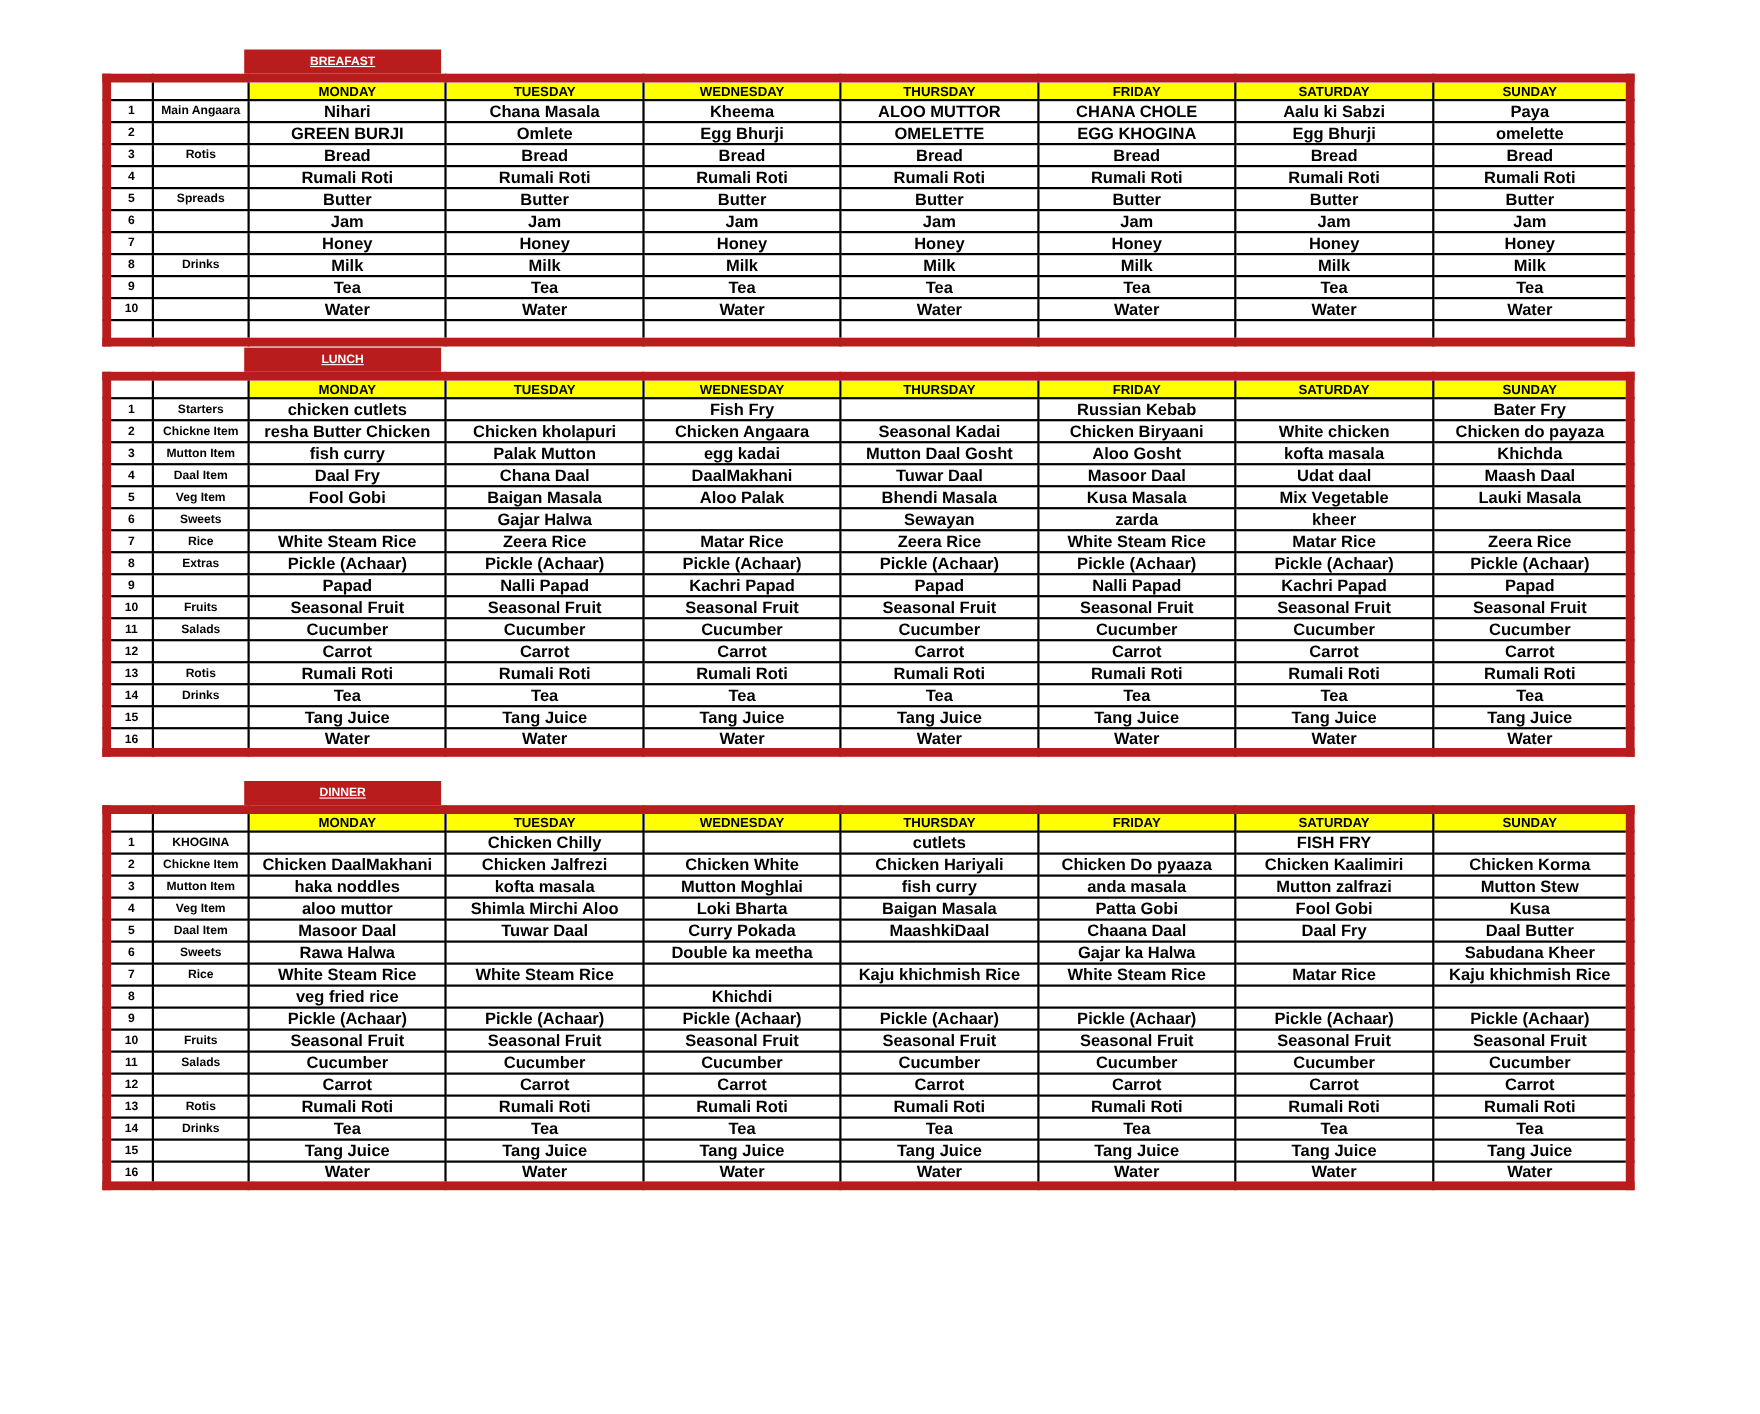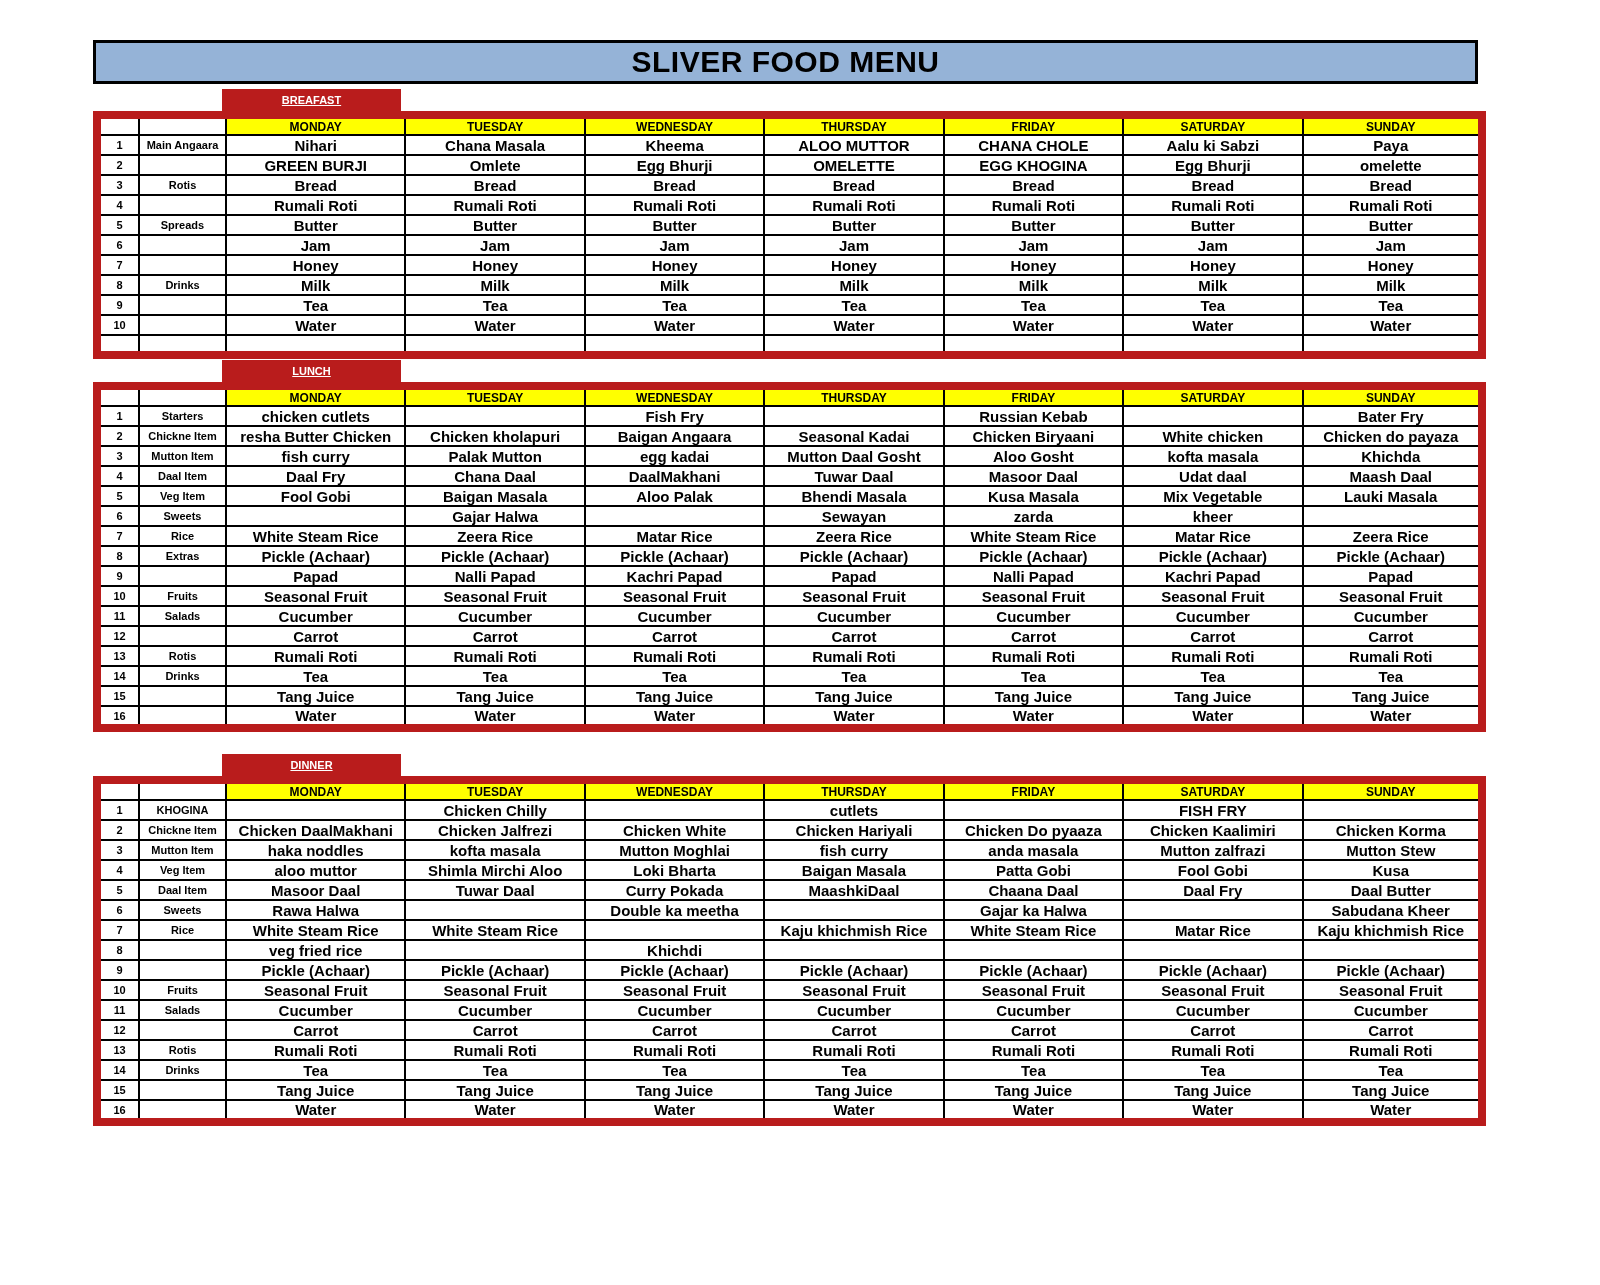--- a/index.html
+++ b/index.html
@@ -49,21 +49,20 @@
     font-size:12px; font-weight:bold;
   }
   td.num  { font-size:11px; font-weight:bold; }
   td.cat  { font-size:11px; font-weight:bold; }
   td.item { font-size:15px; font-weight:bold; }
 </style>
 </head>
 <body>
 
 <div class="page">
-  <div class="title-bar">SLIVER FOOD MENU</div>
   <div id="sections">
       <div class="section s0">
         <div class="section-label">BREAFAST</div>
         <table class="menu">
           <colgroup>
             <col style="width: 42px;">
             <col style="width: 87px;">
             <col style="width: 179.429px;">
             <col style="width: 179.429px;">
             <col style="width: 179.429px;">
@@ -247,21 +246,21 @@
               <td class="item"></td>
               <td class="item">Russian Kebab</td>
               <td class="item"></td>
               <td class="item">Bater Fry</td>
             </tr>
             <tr>
               <td class="num">2</td>
               <td class="cat">Chickne Item</td>
               <td class="item">resha Butter Chicken</td>
               <td class="item">Chicken kholapuri</td>
-              <td class="item">Baigan Angaara</td>
+              <td class="item">Chicken Angaara</td>
               <td class="item">Seasonal Kadai</td>
               <td class="item">Chicken Biryaani</td>
               <td class="item">White chicken</td>
               <td class="item">Chicken do payaza</td>
             </tr>
             <tr>
               <td class="num">3</td>
               <td class="cat">Mutton Item</td>
               <td class="item">fish curry</td>
               <td class="item">Palak Mutton</td>

